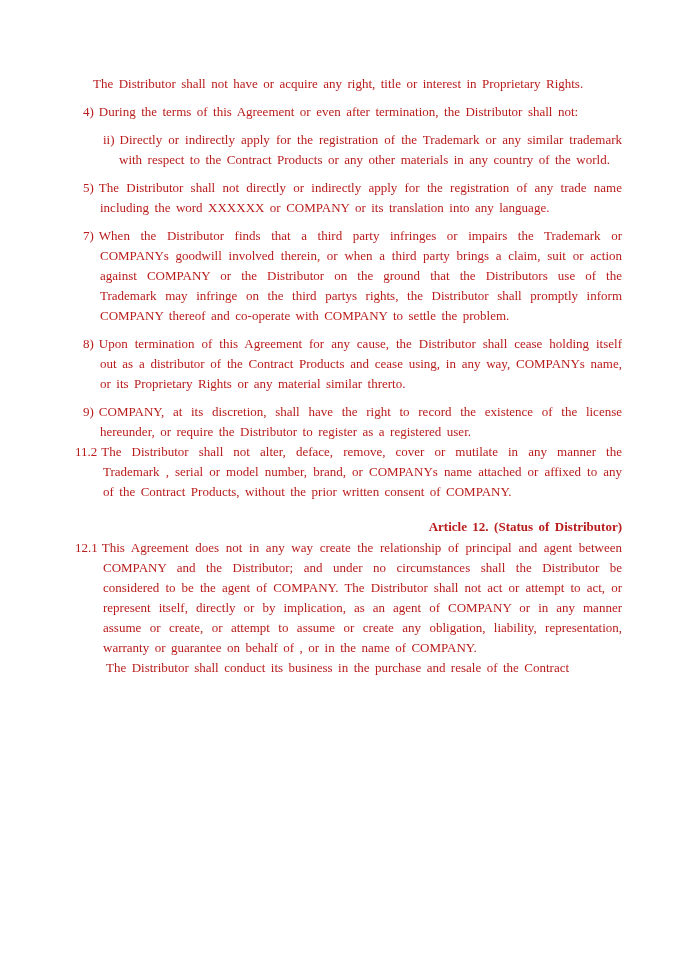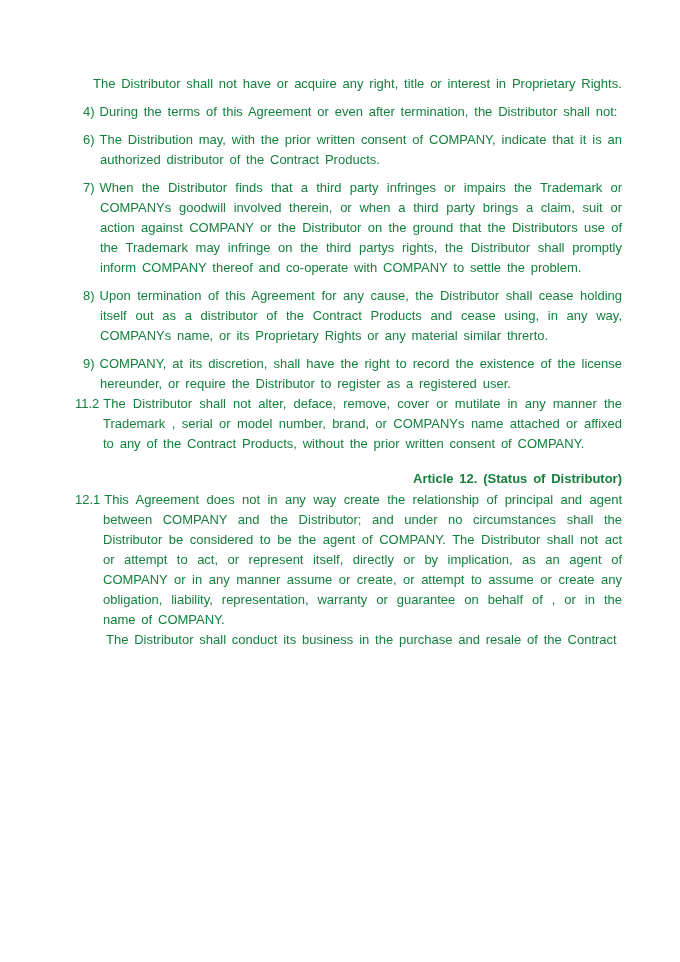--- a/index.html
+++ b/index.html
@@ -6,24 +6,24 @@
     margin: 0;
     padding: 0;
     background: #ffffff;
   }
   .page {
     position: relative;
     width: 680px;
     height: 962px;
     background: #ffffff;
     overflow: hidden;
-    font-family: Liberation Sans, sans-serif;
+    font-family: Liberation Serif, serif;
     font-size: 13px;
     line-height: 20px;
-    color: #15803d;
+    color: #b91c1c;
     box-sizing: border-box;
   }
   .content {
     padding: 74px 58px 0 58px;
     box-sizing: border-box;
   }
   p {
     margin: 0;
     text-align: justify;
     word-spacing: 0.17em;
@@ -77,23 +77,24 @@
 <div class="page">
   <div class="content">
 
     <p class="intro">The Distributor shall not have or acquire any right, title or interest in Proprietary Rights.</p>
 
     <section>
 
       <p class="li"><span class="marker">4)</span><span>During the terms of this Agreement or even after termination, the Distributor shall not:</span></p>
 
 
+      <p class="li sub"><span class="marker">ii)</span><span>Directly or indirectly apply for the registration of the Trademark or any similar trademark with respect to the Contract Products or any other materials in any country of the world.</span></p>
 
+      <p class="li"><span class="marker">5)</span><span>The Distributor shall not directly or indirectly apply for the registration of any trade name including the word XXXXXX or COMPANY or its translation into any language.</span></p>
 
-      <p class="li"><span class="marker">6)</span><span>The Distribution may, with the prior written consent of COMPANY, indicate that it is an authorized distributor of the Contract Products.</span></p>
 
       <p class="li"><span class="marker">7)</span><span>When the Distributor finds that a third party infringes or impairs the Trademark or COMPANYs goodwill involved therein, or when a third party brings a claim, suit or action against COMPANY or the Distributor on the ground that the Distributors use of the Trademark may infringe on the third partys rights, the Distributor shall promptly inform COMPANY thereof and co-operate with COMPANY to settle the problem.</span></p>
 
       <p class="li"><span class="marker">8)</span><span>Upon termination of this Agreement for any cause, the Distributor shall cease holding itself out as a distributor of the Contract Products and cease using, in any way, COMPANYs name, or its Proprietary Rights or any material similar threrto.</span></p>
 
       <p class="li"><span class="marker">9)</span><span>COMPANY, at its discretion, shall have the right to record the existence of the license hereunder,  or require the Distributor to register as a registered user.</span></p>
 
     </section>
 
     <p class="clause clause-11-2"><span class="num">11.2</span><span>The Distributor shall not alter, deface, remove, cover or mutilate in any manner the Trademark ,  serial or model number, brand, or COMPANYs name attached or affixed to any of the Contract Products, without the prior written consent of COMPANY.</span></p>

